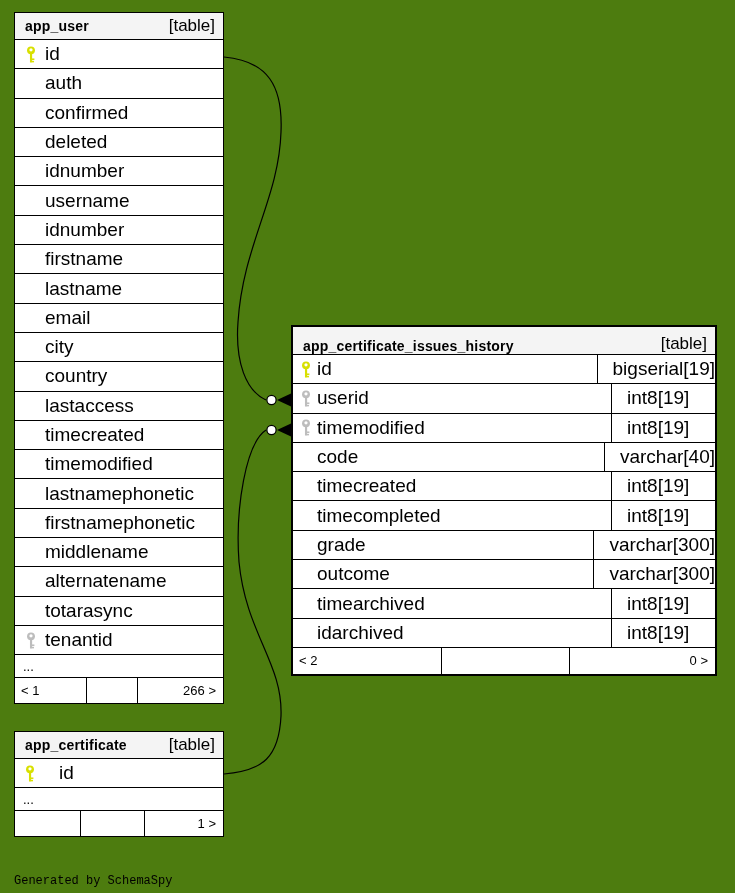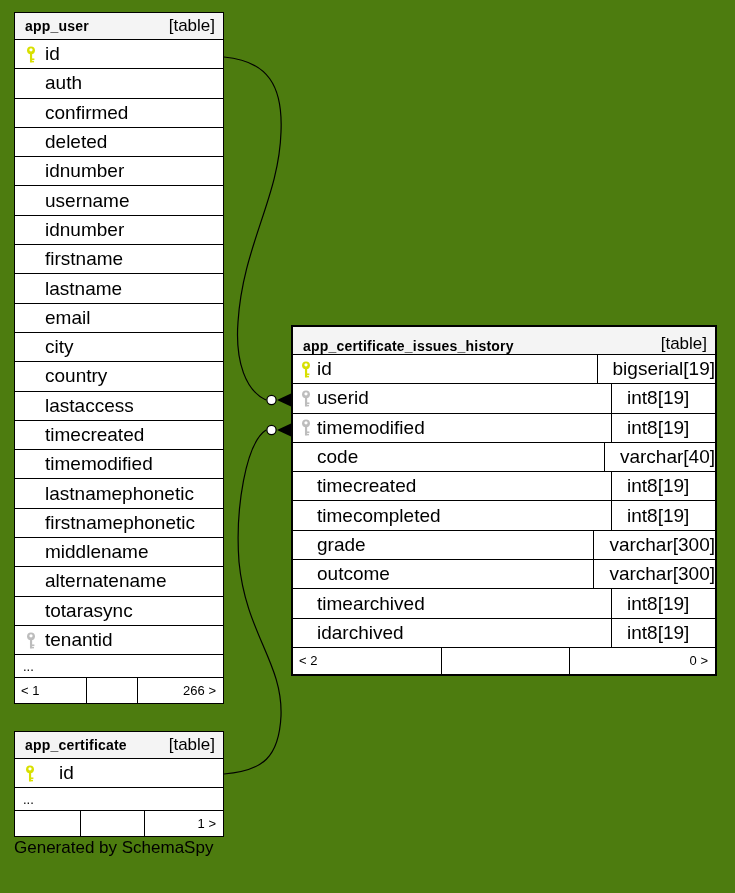--- a/index.html
+++ b/index.html
@@ -27,21 +27,21 @@
   .tfoot{display:flex;height:25px;font-size:13px;}
   .tbl.focus .tfoot{height:26px;}
   .fcell{box-sizing:border-box;display:flex;align-items:center;height:100%;}
   .fcell.sep{border-right:1px solid #000;}
   .fleft{padding-left:6px;justify-content:flex-start;}
   .fright{padding-right:7px;justify-content:flex-end;flex:1 1 auto;}
   
   .tbl.user .f1{width:72px;} .tbl.user .f2{width:51px;}
   .tbl.cert .f1{width:66px;} .tbl.cert .f2{width:64px;}
   .tbl.focus .f1{width:149px;} .tbl.focus .f2{width:128px;}
-  .note{position:absolute;left:14px;top:838px;font-size:17px;z-index:1;}
+  .note{position:absolute;left:14px;top:874px;font-size:12px;z-index:1;font-family:Liberation Mono, monospace;}
 </style>
 </head>
 <body>
 
 <div class="canvas">
 
   <svg class="relations" width="735" height="893" viewBox="0 0 735 893">
     <path d="M 224 57 C 268 61 283 86 281 132 C 279 198 243 245 238 322 C 235 362 246 391 266 400" fill="none" stroke="#000" stroke-width="1.2"></path>
     <polygon points="277,400 291,393.5 291,406.5" fill="#000"></polygon>
     <circle cx="271.5" cy="400" r="4.6" fill="#fff" stroke="#000" stroke-width="1.2"></circle>

